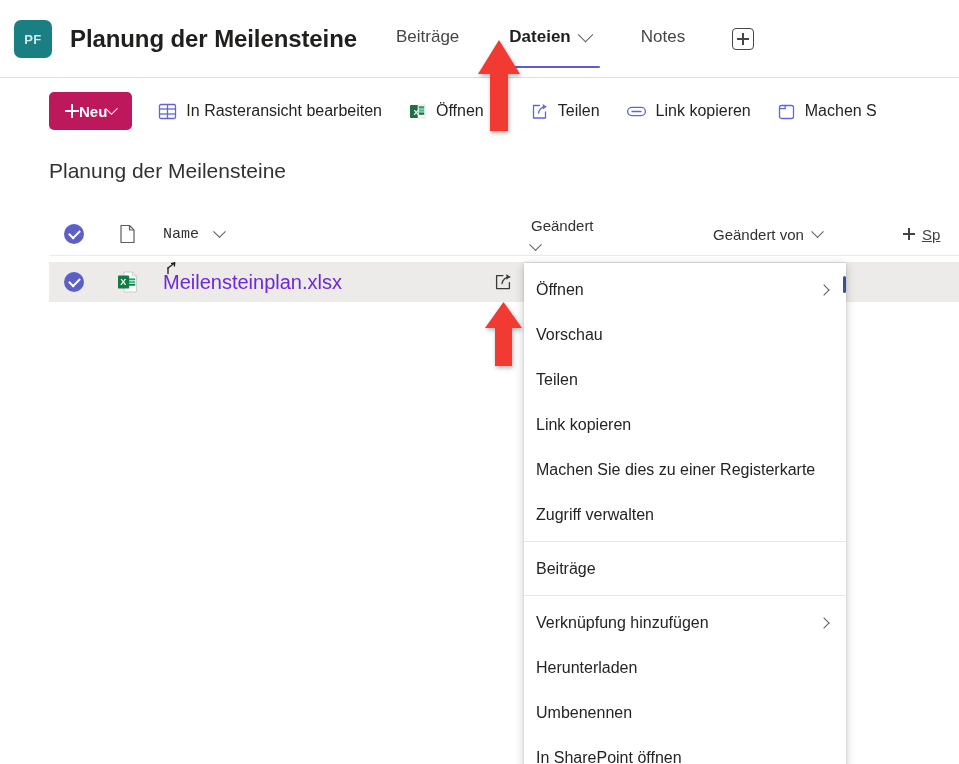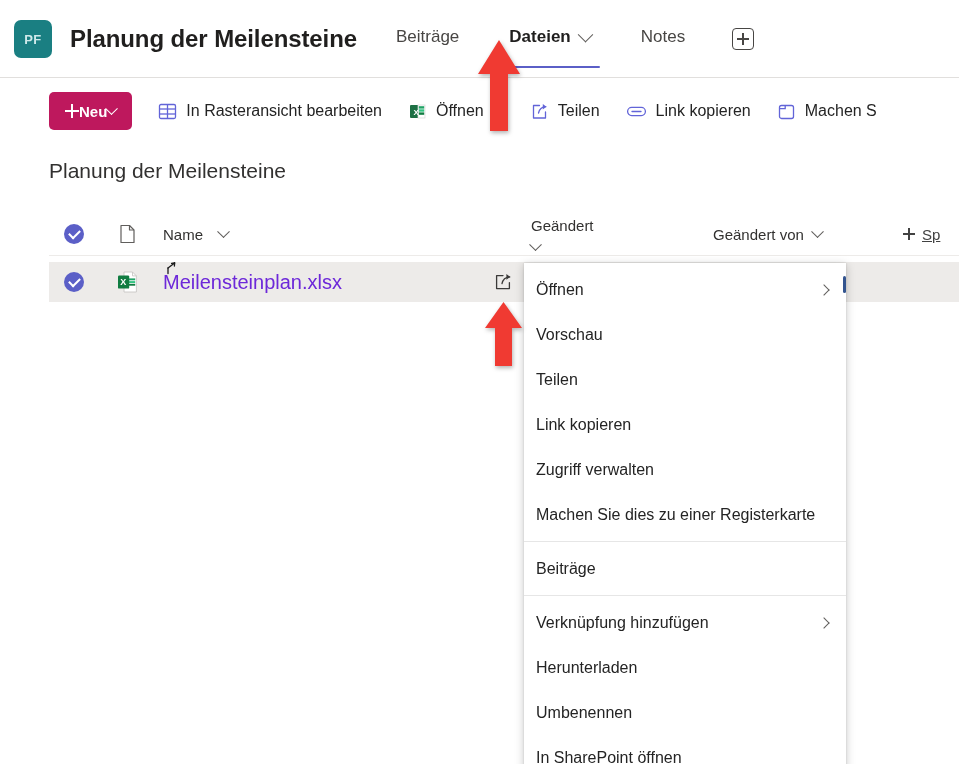--- a/index.html
+++ b/index.html
@@ -175,21 +175,21 @@
     font-size: 15px;
     color: #323130;
   }
   .col-header-rule {
     position: absolute;
     left: 49px; top: 111px; width: 910px; height: 1px;
     background: #edebe9;
   }
   .ch-check { width: 50px; display:flex; justify-content:center; }
   .ch-icon  { width: 56px; display:flex; justify-content:center; }
-  .ch-name  { width: 376px; display:flex; align-items:center; gap:16px; padding-left:8px; cursor:pointer;}
+  .ch-name  { width: 376px; display:flex; align-items:center; gap:16px; padding-left:8px; cursor:pointer;font-family:Liberation Mono, monospace;}
   .ch-mod   { width: 182px; display:flex; align-items:flex-start; gap:9px; cursor:pointer;flex-direction:column;}
   .ch-modby { width: 190px; display:flex; align-items:center; gap:9px; cursor:pointer;}
   .ch-add   { display:flex; align-items:center; gap:7px; color:#424242; cursor:pointer;text-decoration:underline;}
   .ch-add .plus-g { position:relative; width:12px; height:12px; flex:0 0 auto;}
   .ch-add .plus-g::before,.ch-add .plus-g::after{content:"";position:absolute;background:#424242;}
   .ch-add .plus-g::before{left:0;right:0;top:5px;height:1.5px;}
   .ch-add .plus-g::after{top:0;bottom:0;left:5px;width:1.5px;}
 
   .check-circle {
     width: 20px; height: 20px; border-radius: 50%;
@@ -451,24 +451,24 @@
     <div class="ctx-item">
       <span class="lbl">Vorschau</span>
     </div>
     <div class="ctx-item">
       <span class="lbl">Teilen</span>
     </div>
     <div class="ctx-item">
       <span class="lbl">Link kopieren</span>
     </div>
     <div class="ctx-item">
+      <span class="lbl">Machen Sie dies zu einer Registerkarte</span>
+    </div>
+    <div class="ctx-item">
       <span class="lbl">Zugriff verwalten</span>
-    </div>
-    <div class="ctx-item">
-      <span class="lbl">Machen Sie dies zu einer Registerkarte</span>
     </div>
     <div class="ctx-sep"></div>
     <div class="ctx-item">
       <span class="lbl">Beiträge</span>
     </div>
     <div class="ctx-sep"></div>
     <div class="ctx-item">
       <span class="lbl">Verknüpfung hinzufügen</span>
       <span class="ctx-chev"></span>
     </div>

